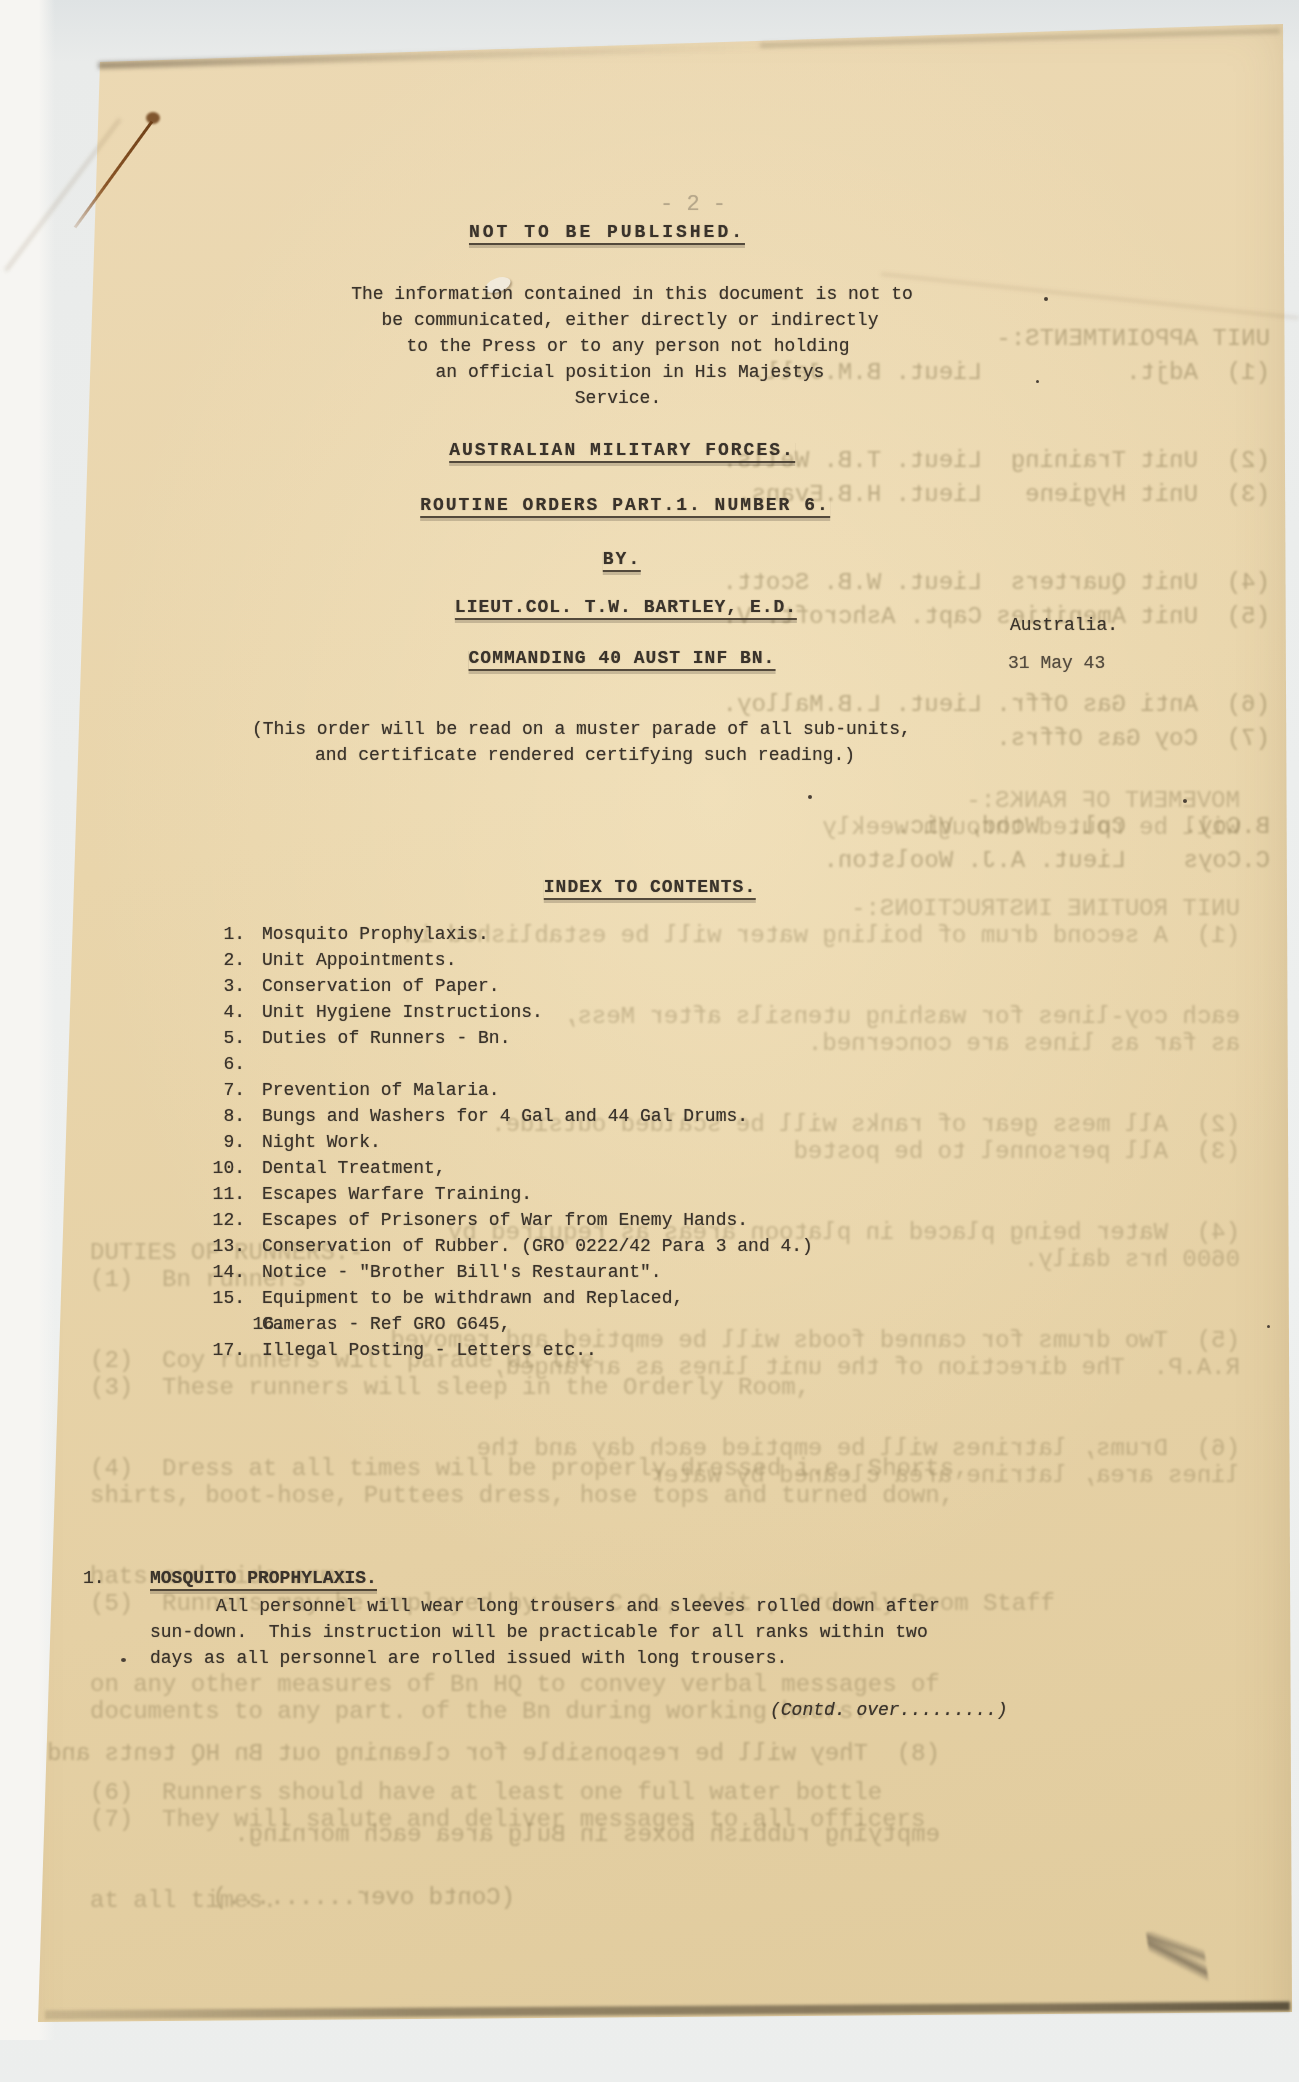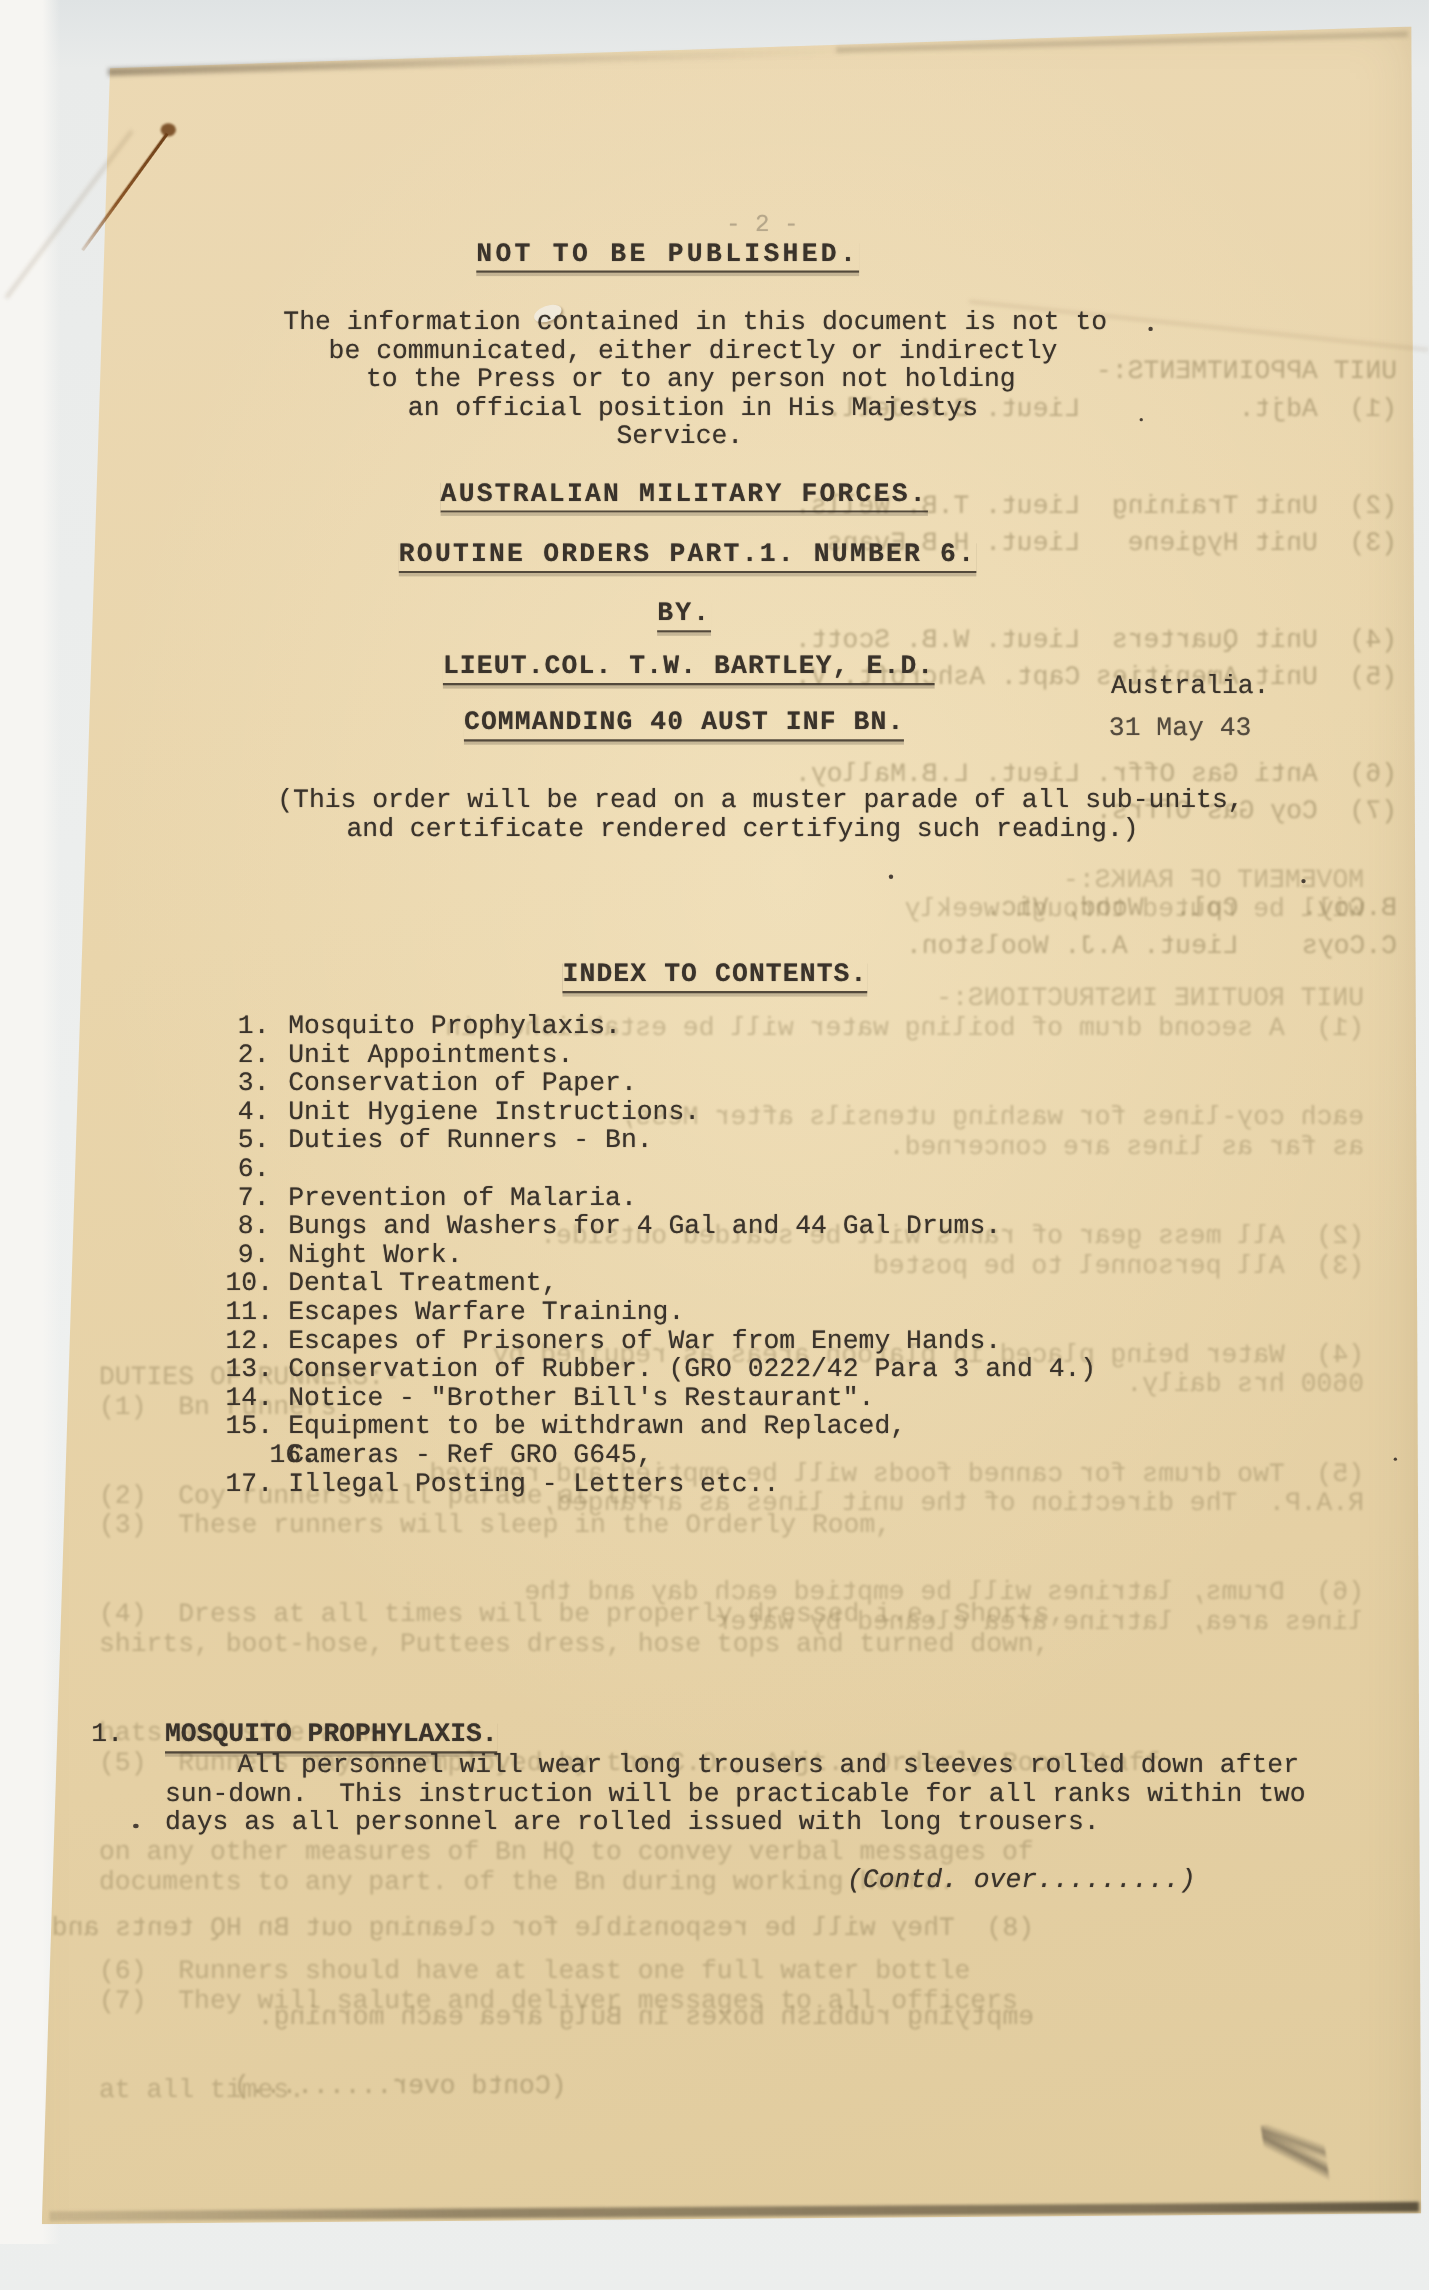--- a/index.html
+++ b/index.html
@@ -36,21 +36,21 @@
   .smudge-br{position:absolute;left:1150px;top:1928px;width:55px;height:60px;
              background:
               linear-gradient(35deg,rgba(0,0,0,0) 40%,rgba(60,52,44,.5) 50%,rgba(0,0,0,0) 60%),
               linear-gradient(28deg,rgba(0,0,0,0) 55%,rgba(60,52,44,.4) 63%,rgba(0,0,0,0) 72%);
              filter:blur(1px);transform:rotate(-8deg);}
   .chip{position:absolute;left:485px;top:278px;width:26px;height:14px;border-radius:50%;
         background:#f2ece0;box-shadow:1px 2px 2px rgba(110,88,55,.5);transform:rotate(-20deg);opacity:.9;}
 
   
   .tline{position:absolute;font-family:"Liberation Mono","DejaVu Sans Mono",monospace;
-         font-size:24px;line-height:26px;color:#3a332b;white-space:pre;
+         font-size:18px;line-height:26px;color:#3a332b;white-space:pre;
          text-shadow:0 0 1px rgba(58,51,43,.6);}
   .c{transform:translateX(-50%);}
   .b{font-weight:bold;}
   .u{border-bottom:2px solid rgba(55,47,38,.85);box-shadow:0 3px 0 rgba(55,47,38,.22);padding-bottom:1px;}
   .ls3{letter-spacing:3px;} .ls2{letter-spacing:2px;} .ls1{letter-spacing:1px;}
   .faint{opacity:.3;}
 
   
   .ghost{position:absolute;font-family:"Liberation Mono","DejaVu Sans Mono",monospace;
          font-size:24px;color:#8d7c54;white-space:pre;filter:blur(1.2px);}

